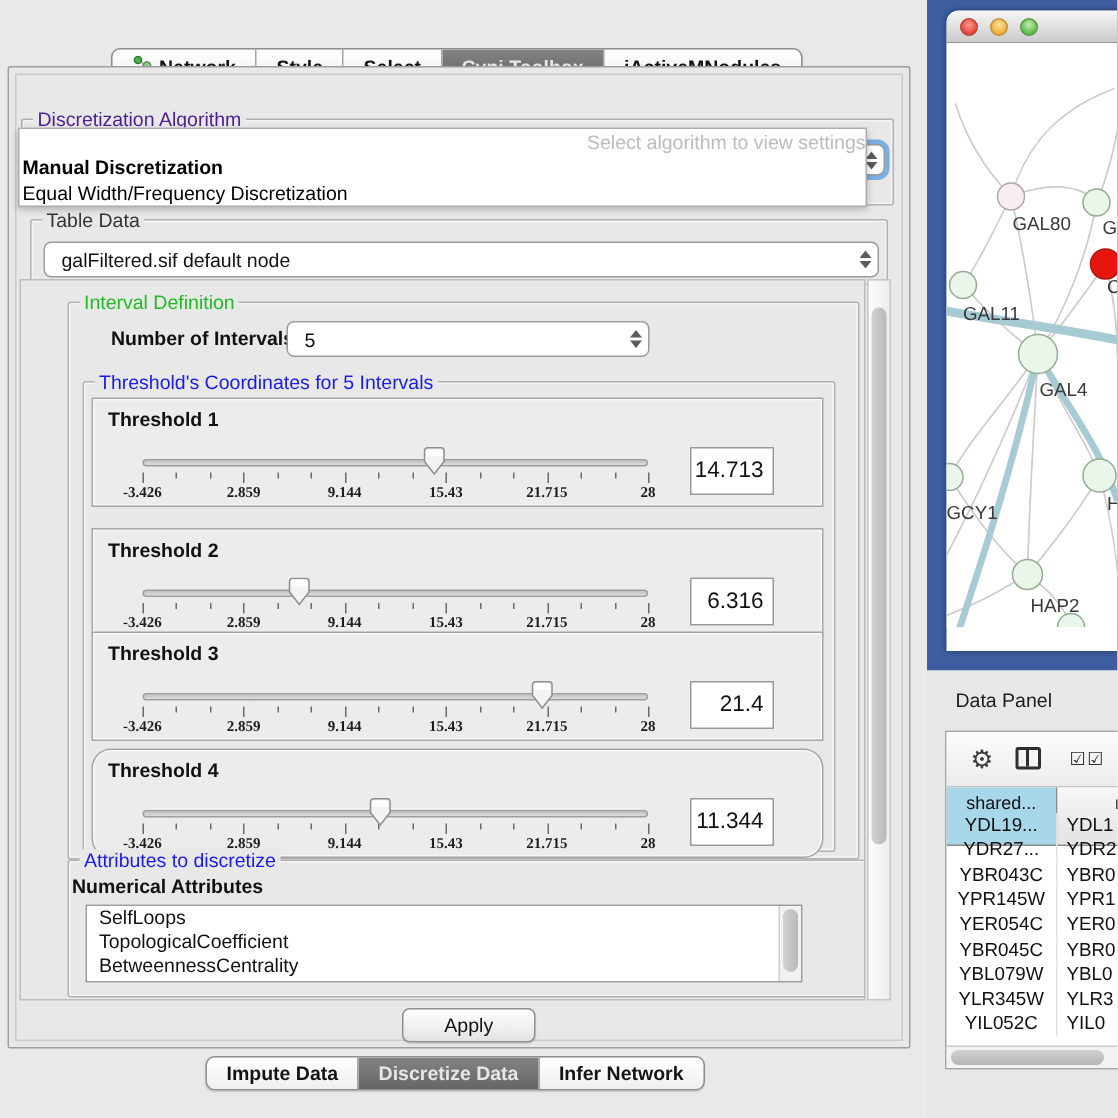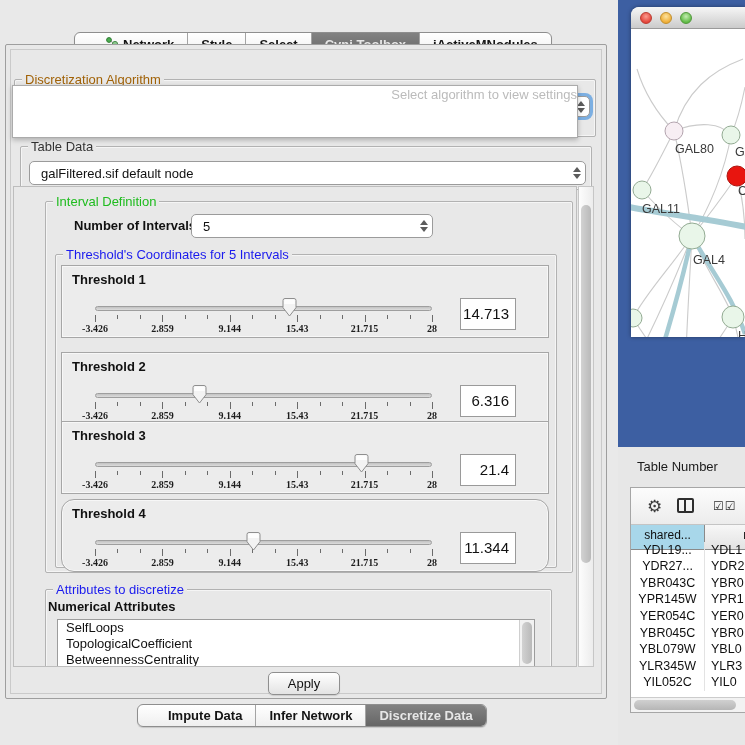--- a/index.html
+++ b/index.html
@@ -10,21 +10,21 @@
   
   #control-panel { position:absolute; left:0; top:0; width:618px; height:745px; background:#E9E9E9; }
   .cp-titlebar { position:absolute; left:0; top:0; width:618px; height:27px;
     background:linear-gradient(#F7F7F7,#E2E2E2); border-bottom:1px solid #BDBDBD; }
   .cp-title { position:absolute; left:10px; top:0; line-height:26px; font-size:13px; color:#1c1c1c; }
   .float-icon { position:absolute; left:577px; top:9px; width:11px; height:10px; border:1.6px solid #3a3a3a; border-radius:1px; background:transparent; }
   .close-icon { position:absolute; left:595px; top:5px; font-size:13px; font-weight:bold; color:#1a1a1a; }
 
   
   .segmented { position:absolute; display:flex; border:1px solid #8E8E8E; border-radius:6px;
-    background:linear-gradient(#FFFFFF,#EFEFEF); overflow:hidden; box-shadow:0 1px 1px rgba(0,0,0,.15);padding-left:17px; }
+    background:linear-gradient(#FFFFFF,#EFEFEF); overflow:hidden; box-shadow:0 1px 1px rgba(0,0,0,.15); }
   .segment { font-size:13px; font-weight:bold; color:#141414; padding:0 13px; display:flex; align-items:center; gap:5px;
     border-left:1px solid #A4A4A4; white-space:nowrap; cursor:default; }
   .segment:first-child { border-left:none; }
   .segment.selected { background:linear-gradient(#828282,#666666); color:#E7E7E7; }
   #top-tabs { left:74px; top:32px; height:24px; }
   #bottom-tabs { left:137px; top:704px; height:23px; }
 
   
   #main-panel { position:absolute; left:5px; top:44px; width:602px; height:655px;
     border:1px solid #9E9E9E; background:#E8E8E8; border-radius:2px; }
@@ -70,21 +70,21 @@
   #attr-list .item { font-size:13px; color:#111; line-height:16px; padding-left:8px; white-space:nowrap; }
   #attr-scroll { position:absolute; right:0; top:0; width:15px; height:100%; background:#F2F2F2; border-left:1px solid #CFCFCF; }
   #attr-scroll .vthumb { top:2px; height:42px; }
 
   .aqua-btn { position:absolute; background:linear-gradient(#FFFFFF,#E3E3E3); border:1px solid #8F8F8F; border-radius:5px;
     font-size:13px; color:#111; text-align:center; box-shadow:0 1px 1px rgba(0,0,0,.12); }
 
   
   #right-region { position:absolute; left:618px; top:0; width:127px; height:745px; background:#E9E9E9; }
   #net-frame { position:absolute; left:0; top:0; width:127px; height:447px; background:#3D5FA2; }
-  #net-window { position:absolute; left:13px; top:7px; width:114px; height:330px; background:#fff; border-radius:8px 0 0 0; overflow:hidden; box-shadow:0 0 4px rgba(0,0,0,.4); }
+  #net-window { position:absolute; left:13px; top:7px; width:114px; height:427px; background:#fff; border-radius:8px 0 0 0; overflow:hidden; box-shadow:0 0 4px rgba(0,0,0,.4); }
   #net-titlebar { position:absolute; left:0; top:0; width:100%; height:22px;
     background:linear-gradient(#F6F6F6,#CBCBCB); border-bottom:1px solid #9A9A9A; border-radius:8px 0 0 0; }
   .tl { position:absolute; top:5px; width:12px; height:12px; border-radius:50%; }
   .tl.red   { left:9px;  background:radial-gradient(circle at 50% 35%, #FB9C90, #E4453A 70%); border:1px solid #B93B31; }
   .tl.yellow{ left:29px; background:radial-gradient(circle at 50% 35%, #FCE3A0, #EFAE37 70%); border:1px solid #C08F2E; }
   .tl.green { left:49px; background:radial-gradient(circle at 50% 35%, #C4ECB2, #5FBB45 70%); border:1px solid #51973C; }
   #net-canvas { position:absolute; left:0; top:22px; width:114px; height:389px; background:#fff; }
 
   #table-region { position:absolute; left:0; top:447px; width:127px; height:298px; background:#E7E7E7; }
   #table-region .tp-title { position:absolute; left:19px; top:12px; font-size:13px; color:#1b1b1b; }
@@ -92,21 +92,21 @@
   #table-toolbar { position:absolute; left:0; top:0; width:100%; height:37px; background:linear-gradient(#FCFCFC,#ECECEC); border-bottom:1px solid #C4C4C4; }
   .gear-glyph { position:absolute; left:16px; top:8px; font-size:17px; color:#3c3c3c; }
   .split-icon { position:absolute; left:46px; top:10px; width:17px; height:15px; border:2px solid #2e2e2e; border-radius:2px; }
   .split-icon::after { content:""; position:absolute; left:5px; top:0; width:2px; height:100%; background:#2e2e2e; }
   .checks { position:absolute; left:82px; top:11px; font-size:12px; color:#2e2e2e; letter-spacing:1px; }
   #table-grid { position:absolute; left:0; top:37px; width:170px; }
   .trow { display:flex; height:16.6px; }
   .tcell { font-size:12.5px; color:#101010; line-height:16.6px; overflow:hidden; white-space:nowrap; }
   .c1 { width:74px; text-align:center; border-right:1px solid #E3E3E3; }
   .c2 { width:90px; padding-left:6px; }
-  .thead .tcell { font-size:12px; height:25px; line-height:21px; }
+  .thead .tcell { font-size:12px; height:39px; line-height:21px; }
   .thead .c1 { background:#A8D7EA; border-right:1px solid #8A8A8A; border-bottom:1px solid #8A8A8A; }
   .thead .c2 { background:linear-gradient(#F7F7F7,#E3E3E3); border-bottom:1px solid #8A8A8A; text-align:center; padding-left:0; }
   #hscroll { position:absolute; left:0; bottom:0; width:100%; height:15px; background:#F2F2F2; border-top:1px solid #CCCCCC; }
   #hscroll .hthumb { position:absolute; left:3px; top:2px; width:102px; height:10px; border-radius:6px; background:linear-gradient(#D0D0D0,#B6B6B6); }
 
   .label-bold { position:absolute; font-size:13px; font-weight:bold; color:#111; white-space:nowrap; }
 </style>
 </head>
 <body>
 
@@ -137,33 +137,35 @@
         </div>
         <div class="segment">
           <span>jActiveMNodules</span>
         </div>
       </div>
 
     <div id="main-panel">
       <div id="inner-frame"></div>
 
       <div class="fieldset" id="algo-fieldset" style="left:8px; top:34px; width:582px; height:58px;">
-        <span class="legend" style="color:#a16207;">Discretization Algorithm</span>
+        <span class="legend" style="color:#4c1d95;">Discretization Algorithm</span>
       </div>
 
       <div class="combo focus-ring" style="left:10px; top:51px; width:574px; height:21px; z-index:2;">
         <span class="combo-text"></span>
         <span class="stepper">
             <span class="up"></span>
             <span class="dn"></span>
           </span>
       </div>
 
       <div id="algo-popup">
         <div class="hint">Select algorithm to view settings</div>
+        <div class="opt bold">Manual Discretization</div>
+        <div class="opt">Equal Width/Frequency Discretization</div>
       </div>
 
       <div class="fieldset" style="left:14px; top:101px; width:572px; height:44px;">
         <span class="legend" style="color:#333;">Table Data</span>
         <div class="combo" style="left:8px; top:14px; width:557px; height:24px;">
           <span class="combo-text">galFiltered.sif default node</span>
           <span class="stepper">
               <span class="up"></span>
               <span class="dn"></span>
             </span>
@@ -306,50 +308,50 @@
               <span class="ticklabel" style="left: 302.6px;">21.715</span>
               <span class="ticklabel" style="left: 370px;">28</span>
               <div class="thumb" style="left: 183.888px;"><svg width="15" height="19" viewBox="0 0 15 19">
                   <path d="M3,0.5 h9 a2,2 0 0 1 2,2 v7.2 L7.5,18 L1,9.7 v-7.2 a2,2 0 0 1 2,-2 z" fill="#F3F3F3" stroke="#8E8E8E"></path>
                   <path d="M3.5,1.6 h8 a1.4,1.4 0 0 1 1.4,1.4 v3 h-10.8 v-3 a1.4,1.4 0 0 1 1.4,-1.4 z" fill="#FDFDFD"></path>
                 </svg></div>
               <div class="valbox">11.344</div>
             </div>
           </div>
 
-        <div class="fieldset" style="left:31px; top:402px; width:507px; height:92px;text-decoration:underline;">
+        <div class="fieldset" style="left:31px; top:386px; width:549px; height:92px;text-decoration:underline;">
           <span class="legend" style="color:#1A1AEE;">Attributes to discretize</span>
           <span class="label-bold" style="left:2px; top:9px;">Numerical Attributes</span>
           <div id="attr-list">
             <div class="item">SelfLoops</div>
               <div class="item">TopologicalCoefficient</div>
               <div class="item">BetweennessCentrality</div>
               <div id="attr-scroll">
                 <div class="vthumb"></div>
               </div>
           </div>
         </div>
       </div>
 
       <div class="vscroll" style="left:572px; top:141px; width:16px; height:481px;">
         <div class="vthumb" style="top:18px; height:358px;"></div>
       </div>
 
-      <button class="aqua-btn" style="left:262px; top:627px; width:72px; height:23px;">Apply</button>
+      <button class="aqua-btn" style="left:262px; top:627px; width:89px; height:23px;">Apply</button>
     </div>
 
     <div class="segmented" id="bottom-tabs">
         <div class="segment">
           <span>Impute Data</span>
-        </div>
-        <div class="segment">
-          <span>Infer Network</span>
         </div>
         <div class="segment selected">
           <span>Discretize Data</span>
+        </div>
+        <div class="segment">
+          <span>Infer Network</span>
         </div>
       </div>
   </div>
 
   <div id="right-region">
     <div id="net-frame">
       <div id="net-window">
         <div id="net-titlebar">
           <span class="tl red"></span>
           <span class="tl yellow"></span>
@@ -395,21 +397,21 @@
               <text x="62" y="235" font-size="12.5" fill="#3a3a3a" font-family="Liberation Sans, sans-serif">GAL4</text>
               <text x="0" y="317" font-size="12.5" fill="#3a3a3a" font-family="Liberation Sans, sans-serif">GCY1</text>
               <text x="107" y="311" font-size="12.5" fill="#3a3a3a" font-family="Liberation Sans, sans-serif">H</text>
               <text x="56" y="379" font-size="12.5" fill="#3a3a3a" font-family="Liberation Sans, sans-serif">HAP2</text>
             </svg>
         </div>
       </div>
     </div>
 
     <div id="table-region">
-      <span class="tp-title">Table Number</span>
+      <span class="tp-title">Data Panel</span>
       <div id="table-box">
         <div id="table-toolbar">
           <span class="gear-glyph">⚙</span>
           <span class="split-icon"></span>
           <span class="checks">☑☑</span>
         </div>
         <div id="table-grid">
             <div class="trow thead">
               <div class="tcell c1">shared...</div>
               <div class="tcell c2">na</div>

